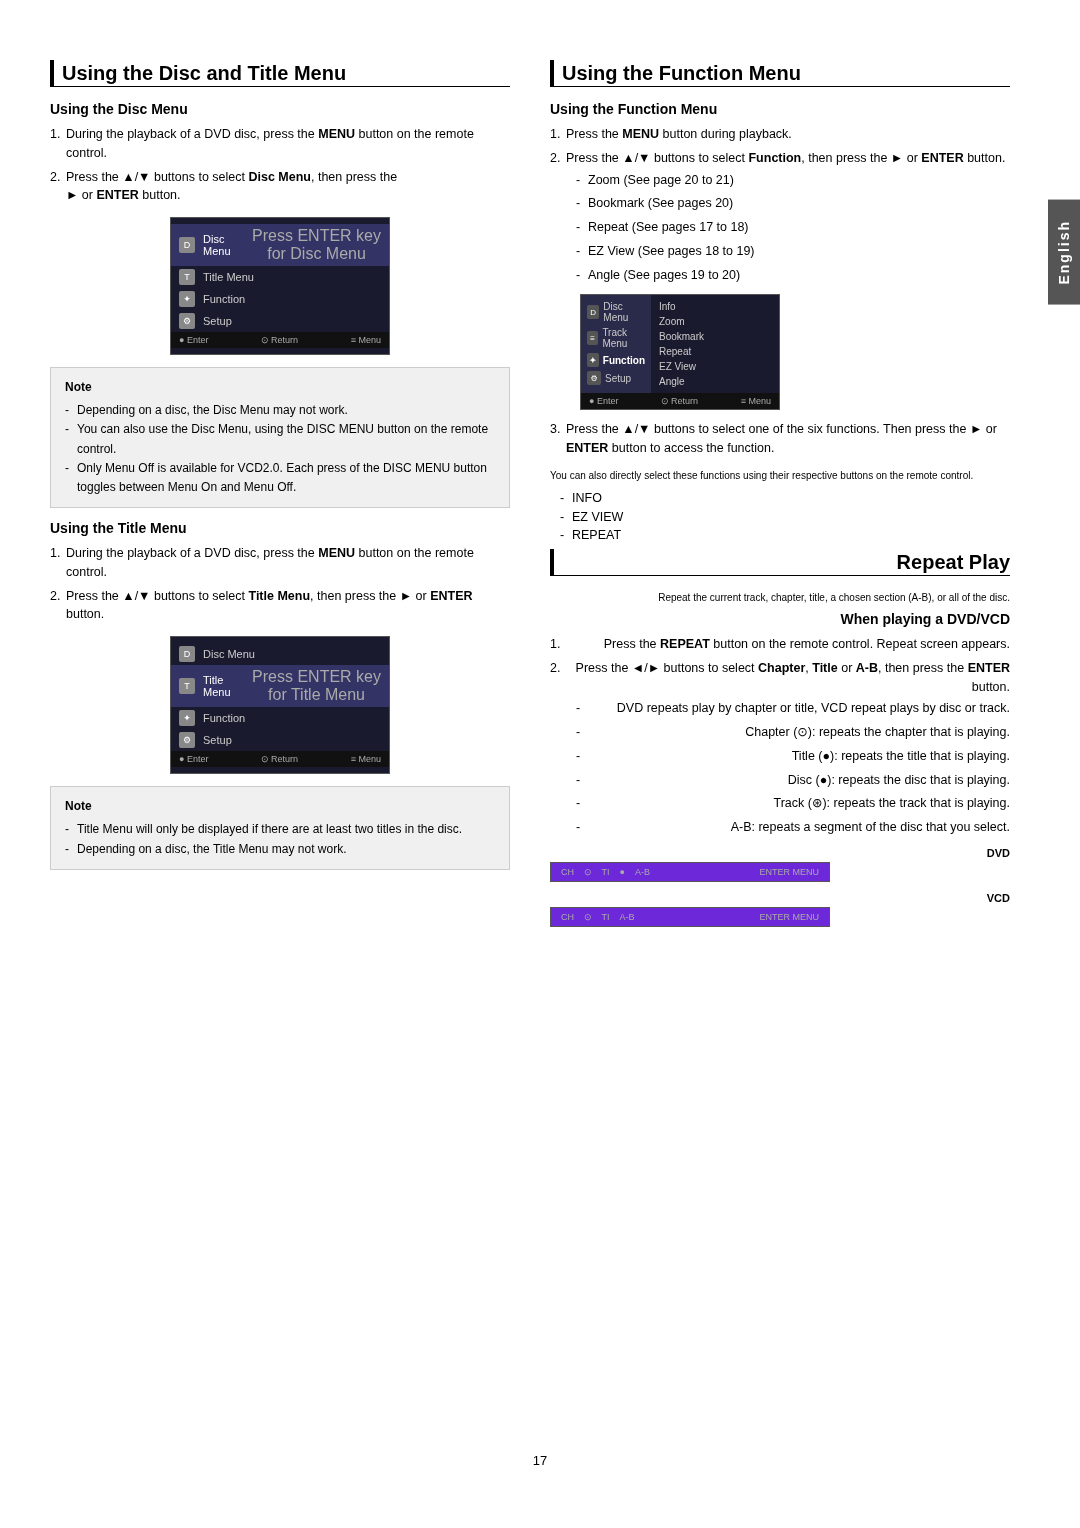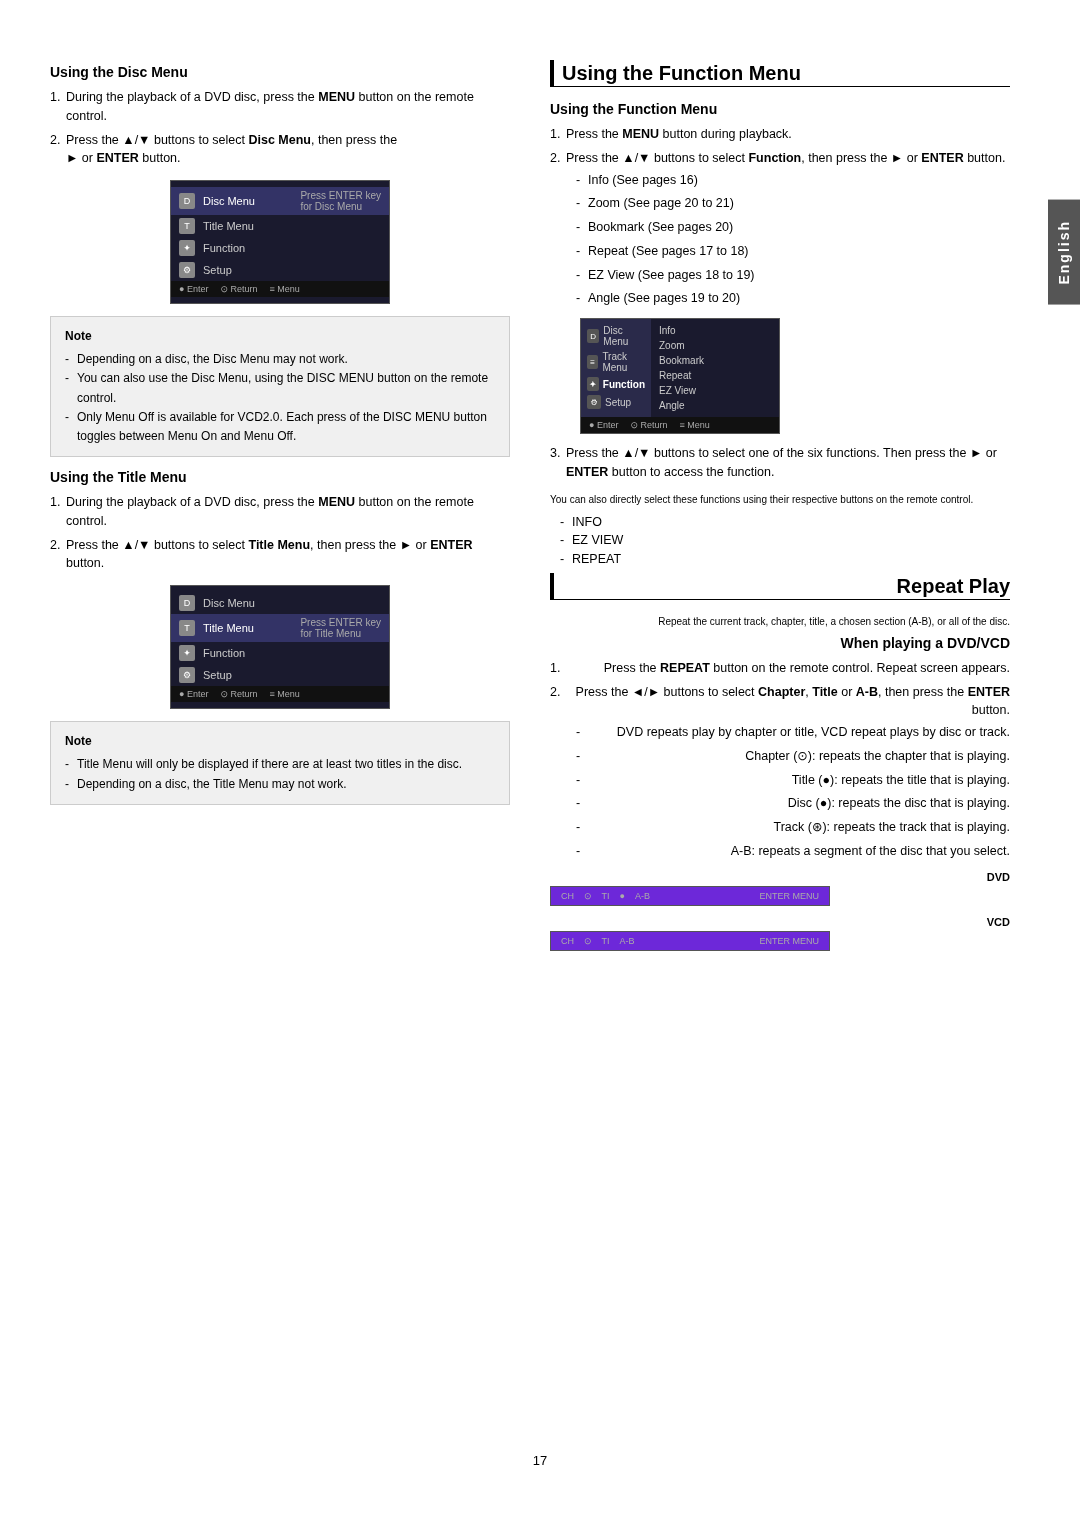--- a/index.html
+++ b/index.html
@@ -151,32 +151,32 @@
       align-items: center;
       justify-content: center;
       font-size: 9px;
       color: #fff;
       flex-shrink: 0;
     }
     .dvd-menu-item .item-label {
       flex: 1;
     }
     .dvd-menu-item .item-hint {
-      font-size: 10px;
+      font-size: 16px;
       color: #aaa;
-      text-align: left;
+      text-align: center;
     }
     .dvd-menu-bottom {
       background: #111;
       color: #aaa;
       font-size: 9px;
       padding: 3px 8px;
       display: flex;
       gap: 12px;
-      justify-content: flex-start;
+      justify-content: space-between;
     }
 
     
     .func-menu {
       background: #1a1a2e;
       border: 1px solid #555;
       width: 200px;
       font-size: 11px;
     }
     .func-menu-row {
@@ -281,20 +281,21 @@
 <body>
 
 <div class="english-tab">English</div>
 
 <div class="page">
   <div class="content-area">
 
     <div class="left-col">
 
       <div>
+        <div class="section-title section-title-line">Using the Disc and Title Menu</div>
 
         <div class="subsection-title">Using the Disc Menu</div>
 
         <ol class="num-list">
           <li>
             <span class="num">1.</span>
             During the playback of a DVD disc, press the <strong>MENU</strong> button on the remote control.
           </li>
           <li>
             <span class="num">2.</span>
@@ -398,21 +399,20 @@
 
         <ol class="num-list">
           <li>
             <span class="num">1.</span>
             Press the <strong>MENU</strong> button during playback.
           </li>
           <li>
             <span class="num">2.</span>
             Press the ▲/▼ buttons to select <strong>Function</strong>, then press the ► or <strong>ENTER</strong> button.
             <ul class="sub-list">
-              <li>Info (See pages 16)</li>
               <li>Zoom (See page 20 to 21)</li>
               <li>Bookmark (See pages 20)</li>
               <li>Repeat (See pages 17 to 18)</li>
               <li>EZ View (See pages 18 to 19)</li>
               <li>Angle (See pages 19 to 20)</li>
             </ul>
           </li>
         </ol>
 
         <div style="margin: 10px 0 10px 30px;">

